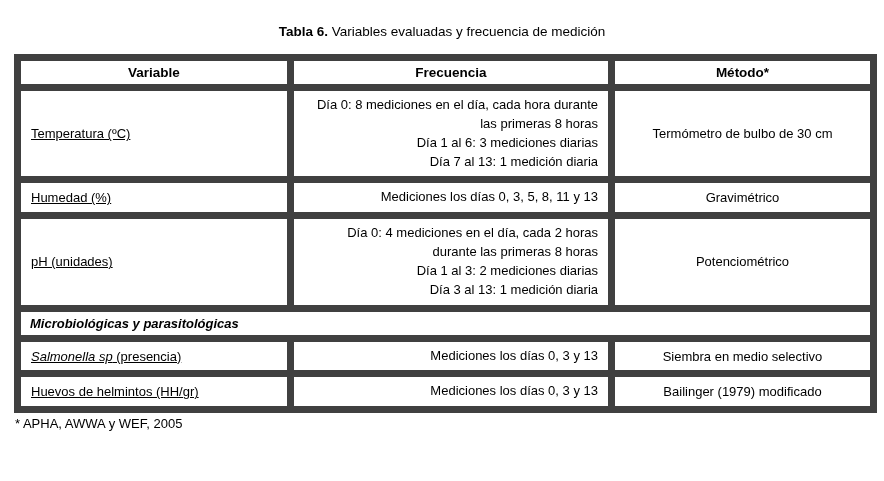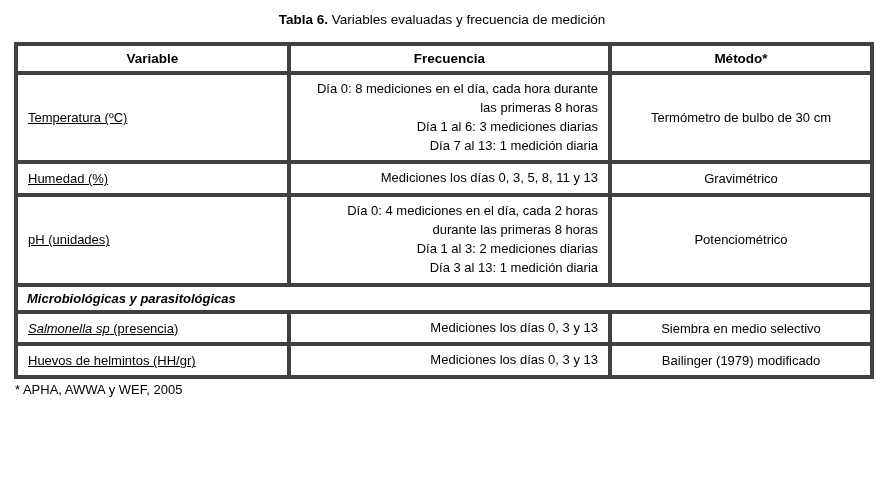--- a/index.html
+++ b/index.html
@@ -6,36 +6,36 @@
   html, body { margin: 0; padding: 0; background: #ffffff; }
   body {
     font-family: "Liberation Sans", sans-serif;
     color: #000000;
     width: 884px;
     height: 481px;
   }
   .page {
     width: 884px;
     height: 481px;
-    padding: 8px 14px 0 14px;
+    padding: 20px 14px 0 14px;
   }
   .caption {
     text-align: center;
     font-size: 13.5px;
     margin: 4px 0 15px 0;
   }
   .caption .bold { font-weight: bold; }
   table.data-table {
     border-collapse: collapse;
     table-layout: fixed;
     width: 856px;
   }
   table.data-table th,
   table.data-table td {
-    border: 4px solid #404040;
+    border: 7px solid #404040;
     font-size: 13px;
     padding: 5px 10px;
     vertical-align: middle;
   }
   table.data-table th {
     font-weight: bold;
     text-align: center;
     font-size: 13.5px;
     height: 29px;
     padding: 4px 6px;

